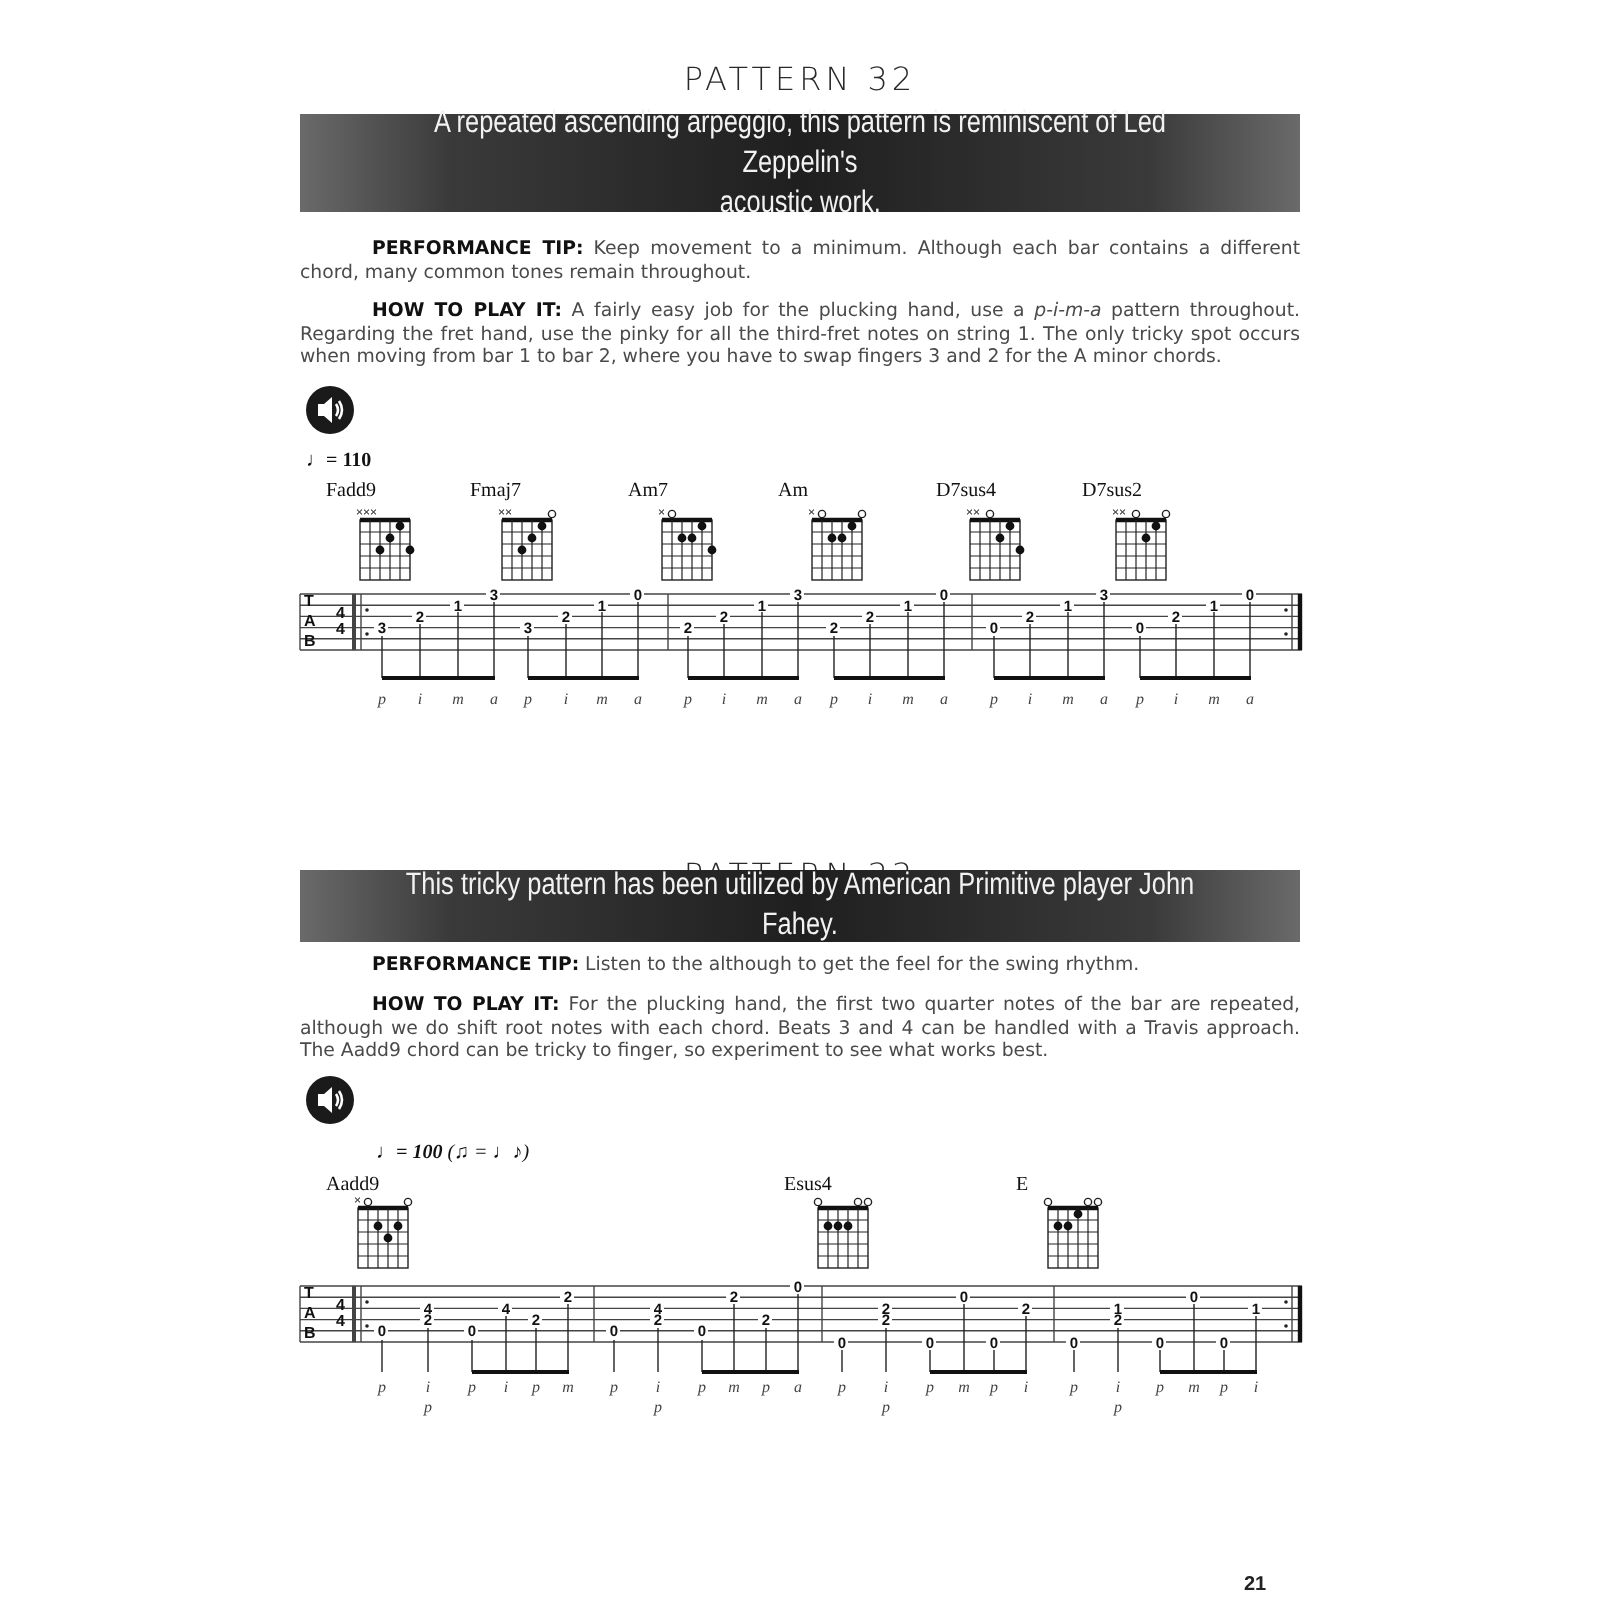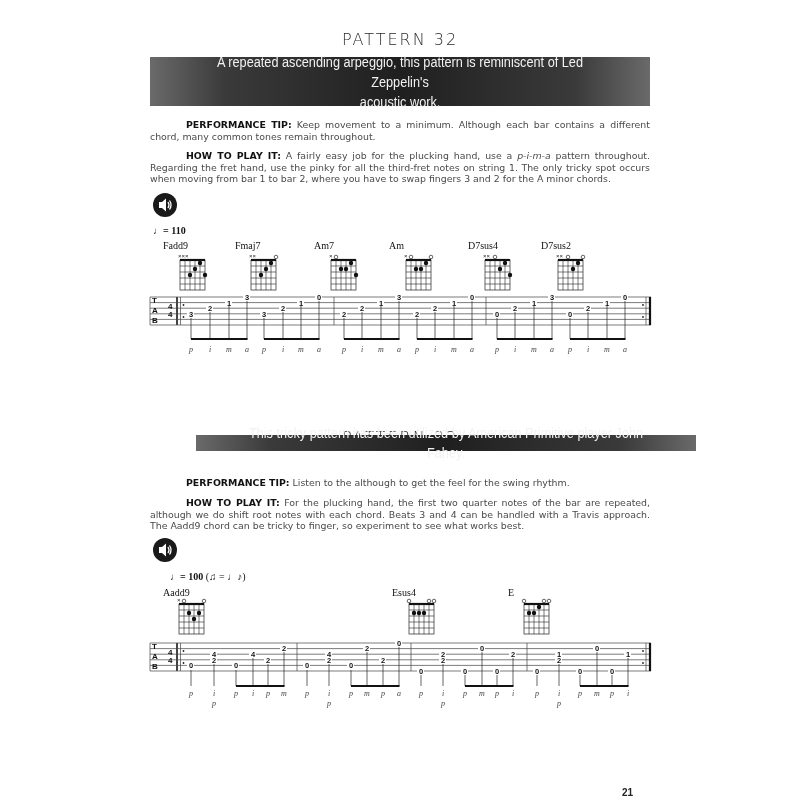--- a/index.html
+++ b/index.html
@@ -271,40 +271,40 @@
     <text class="pima" x="552" y="352">a</text>
     <text class="pima" x="570" y="352">p</text>
     <text class="pima" x="588" y="352">i</text>
     <text class="pima" x="607" y="352">m</text>
     <text class="pima" x="625" y="352">a</text>
   </g>
 </svg>
 
 <div class="pattern-title" style="top:428px;">PATTERN 33</div>
 
-<div class="banner" style="top:435px;height:16px;margin-left:46px;">
+<div class="banner" style="top:435px;height:36px;">
   <span>This tricky pattern has been utilized by American Primitive player John Fahey.</span>
 </div>
 
 <div class="para" style="top:477px;">
   <b>PERFORMANCE TIP:</b><span> Listen to the although to get the feel for the swing rhythm.</span>
 </div>
 <div class="para" style="top:497px;">
   <b>HOW TO PLAY IT:</b><span> For the plucking hand, the first two quarter notes of the bar are repeated, although we do shift root notes with each chord. Beats 3 and 4 can be handled with a Travis approach. The Aadd9 chord can be tricky to finger, so experiment to see what works best.</span>
 </div>
 
 <div class="speaker" style="left:153px;top:538px;">
   <svg width="24" height="24" viewBox="0 0 24 24">
     <path d="M6 9 L9 9 L13 5.5 L13 18.5 L9 15 L6 15 Z" fill="#fff"></path>
     <path d="M15 9 Q17 12 15 15" stroke="#fff" stroke-width="1.3" fill="none"></path>
     <path d="M16.5 7.5 Q19.5 12 16.5 16.5" stroke="#fff" stroke-width="1.3" fill="none"></path>
   </svg>
 </div>
 
-<div class="tempo" style="left:170px;top:571px;">
+<div class="tempo" style="left:188px;top:571px;font-style:italic;">
   <span>♩</span><span>= 100</span>
   <span style="font-weight:normal;">(♫ = ♩♪)</span>
 </div>
 
 <div class="chord-name" style="left:163px;top:587px;">Aadd9</div>
 <div class="chord-name" style="left:392px;top:587px;">Esus4</div>
 <div class="chord-name" style="left:508px;top:587px;">E</div>
 
 <svg class="abs" style="left:0;top:400px;" width="800" height="400">
 

